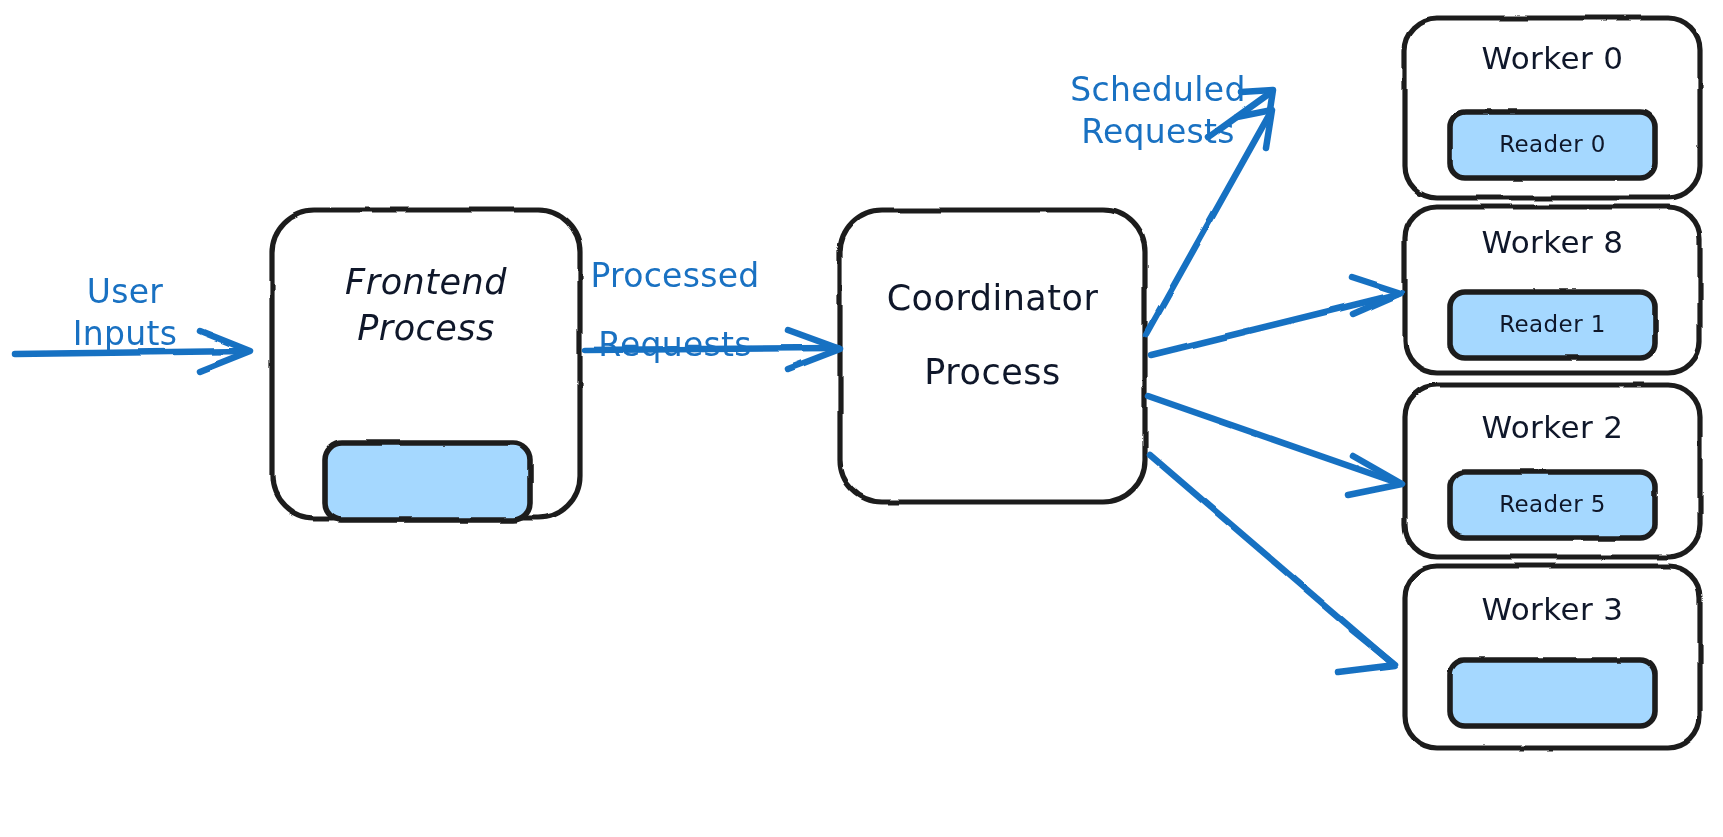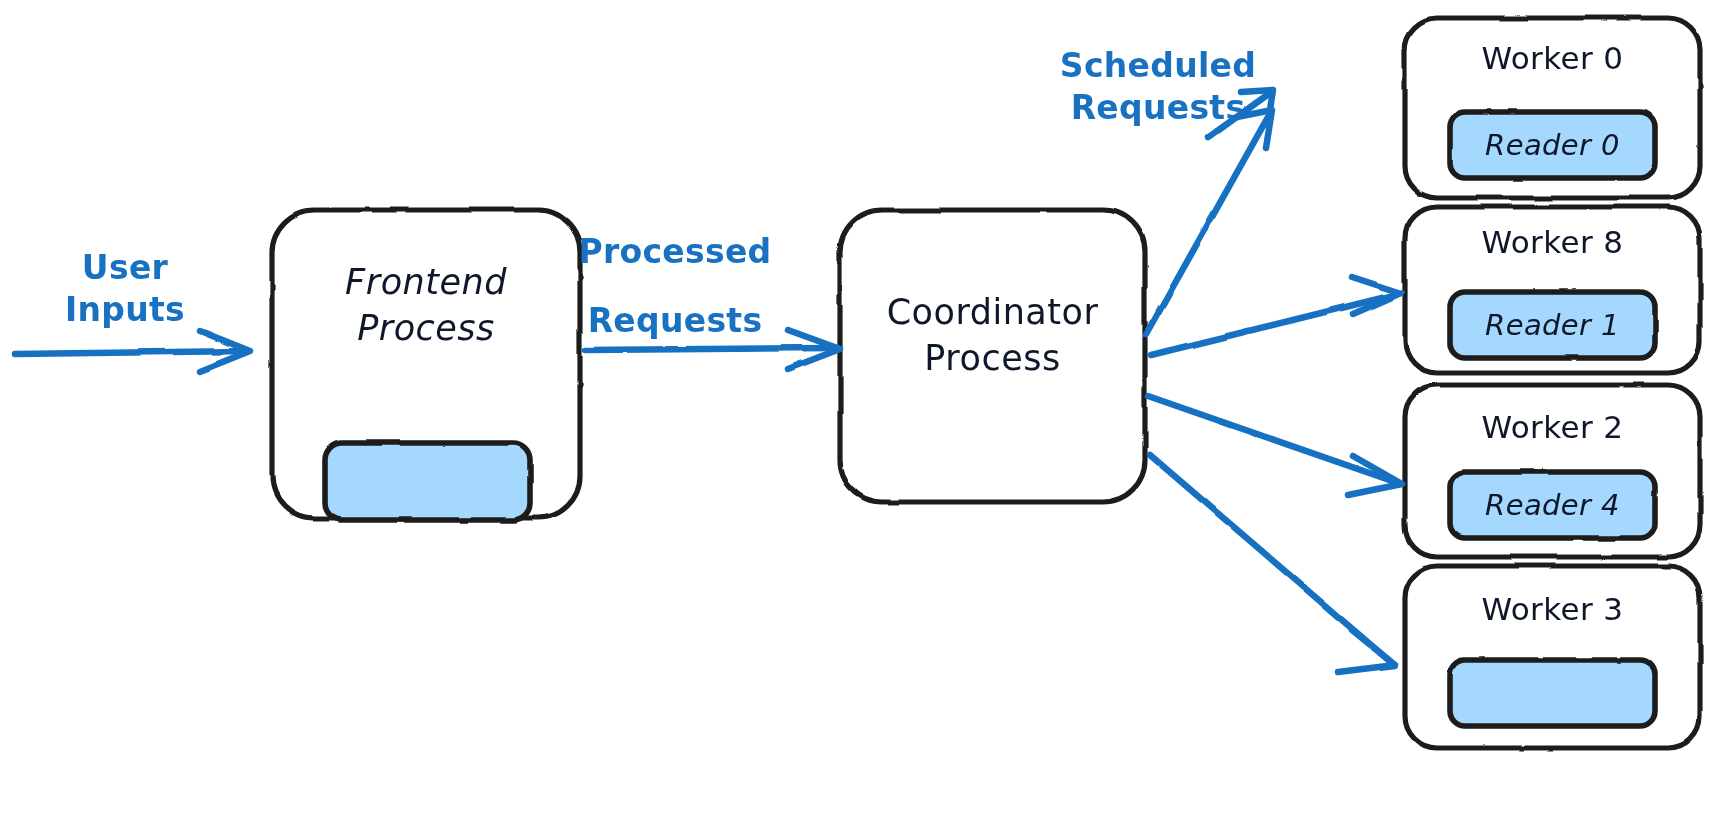--- a/index.html
+++ b/index.html
@@ -41,30 +41,30 @@
     font-size: 35px;
     line-height: 1.32;
     letter-spacing: 0.5px;
   }
   .worker-title {
     font-size: 31px;
     line-height: 1.25;
     letter-spacing: 0.4px;
   }
   .chip-title {
-    font-size: 29px;
+    font-size: 23px;
     line-height: 1.2;
     letter-spacing: 0.4px;
-    font-style: italic;
   }
   .edge-label {
     font-size: 33px;
     line-height: 1.26;
     letter-spacing: 0.3px;
-    font-weight: 700;
+    font-weight: 400;
+    margin-top: 24px;
   }
 </style>
 </head>
 <body>
 
 <div id="canvas">
 
   <svg id="sketch" viewBox="0 0 1723 837">
     <defs>
       <filter id="rough" x="-20%" y="-20%" width="140%" height="140%">
@@ -133,21 +133,21 @@
       </g>
     </g>
   </svg>
 
   <div class="node-label proc-title" style="left:272px; top:245px; width:308px; height:120px;font-style:italic;">
     <span>Frontend</span>
     <span>Process</span>
   </div>
 
 
-  <div class="node-label proc-title" style="left:840px; top:275px; width:305px; height:120px;">
+  <div class="node-label proc-title" style="left:840px; top:275px; width:305px; height:120px;justify-content:space-between;">
     <span>Coordinator</span>
     <span>Process</span>
   </div>
 
   <div class="node-label worker-title" style="left:1405px; top:36px; width:295px; height:44px;">
     <span>Worker 0</span>
   </div>
   <div class="node-label chip-title" style="left:1450px; top:112px; width:205px; height:66px;">
     <span>Reader 0</span>
   </div>
@@ -156,21 +156,21 @@
     <span>Worker 8</span>
   </div>
   <div class="node-label chip-title" style="left:1450px; top:292px; width:205px; height:66px;">
     <span>Reader 1</span>
   </div>
 
   <div class="node-label worker-title" style="left:1405px; top:405px; width:295px; height:44px;">
     <span>Worker 2</span>
   </div>
   <div class="node-label chip-title" style="left:1450px; top:472px; width:205px; height:66px;">
-    <span>Reader 4</span>
+    <span>Reader 5</span>
   </div>
 
   <div class="node-label worker-title" style="left:1405px; top:587px; width:295px; height:44px;">
     <span>Worker 3</span>
   </div>
 
   <div class="edge-label" style="left:20px; top:244px; width:210px; height:90px;">
     <span>User</span>
     <span>Inputs</span>
   </div>

